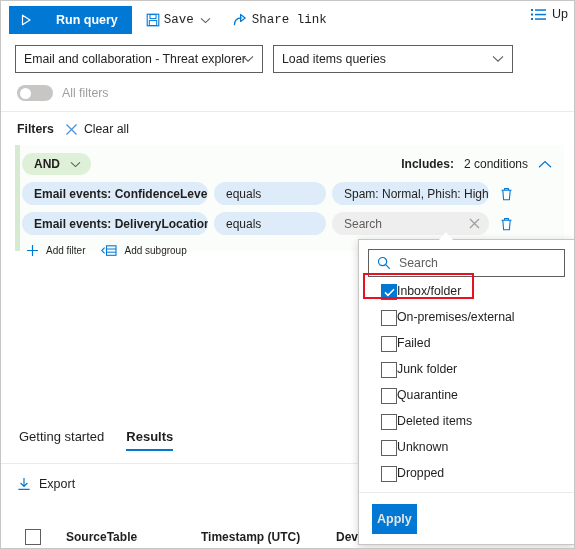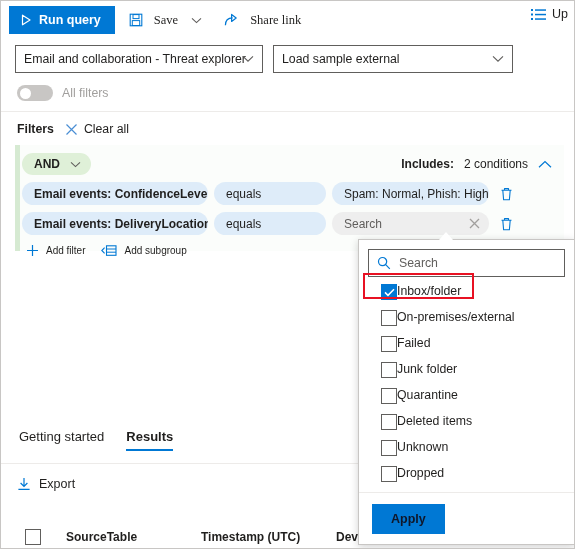--- a/index.html
+++ b/index.html
@@ -32,45 +32,45 @@
     align-items: center;
     height: 38px;
     padding: 0 8px;
     box-sizing: border-box;
     gap: 2px;
     position: relative;
   }
   .run-btn {
     display: flex;
     align-items: center;
-    gap: 7px;
+    gap: 24px;
     background: #0078d4;
     color: #ffffff;
     font-weight: bold;
     font-size: 12.5px;
     height: 28px;
     padding: 0 14px 0 11px;
     border: none;
     cursor: pointer;
     font-family: "Liberation Sans", sans-serif;
     white-space: nowrap;
   }
   .cmd-item {
     display: flex;
     align-items: center;
-    gap: 11px;
+    gap: 4px;
     height: 28px;
     padding: 0 8px;
     margin-left: 4px;
     color: #201f1e;
     font-size: 12.5px;
     cursor: pointer;
     background: transparent;
     border: none;
-    font-family: Liberation Serif, serif;
+    font-family: Liberation Mono, monospace;
     white-space: nowrap;
   }
   .cmd-chevron {
     color: #605e5c;
     font-size: 9px;
     margin-left: 2px;
   }
   .cmd-right {
     position: absolute;
     right: 6px;
@@ -446,24 +446,24 @@
     bottom: 0;
     height: 52px;
     border-top: 1px solid #edebe9;
     display: flex;
     align-items: center;
     padding-left: 13px;
     box-sizing: border-box;
   }
   .apply-btn {
     background: #0078d4;
-    color: #0f172a;
+    color: #e5e5e5;
     border: none;
     height: 30px;
-    padding: 0 19px;
+    padding: 0 5px;
     font-size: 12.5px;
     font-weight: bold;
     cursor: pointer;
     font-family: "Liberation Sans", sans-serif;
   }
   .highlight-box {
     position: absolute;
     left: 362px;
     top: 272px;
     width: 111px;
@@ -533,21 +533,21 @@
   <div class="selectors">
     <div class="combo combo-a">
       <span>Email and collaboration - Threat explorer</span>
       <span class="chev">
         <svg width="12" height="8" viewBox="0 0 12 8">
             <path d="M1 1.4 L6 6.2 L11 1.4" fill="none" stroke="#605e5c" stroke-width="1.1"></path>
           </svg>
       </span>
     </div>
     <div class="combo combo-b">
-      <span>Load sample external</span>
+      <span>Load items queries</span>
       <span class="chev">
         <svg width="12" height="8" viewBox="0 0 12 8">
             <path d="M1 1.4 L6 6.2 L11 1.4" fill="none" stroke="#605e5c" stroke-width="1.1"></path>
           </svg>
       </span>
     </div>
   </div>
 
   <div class="toggle-row">
     <div class="toggle">

